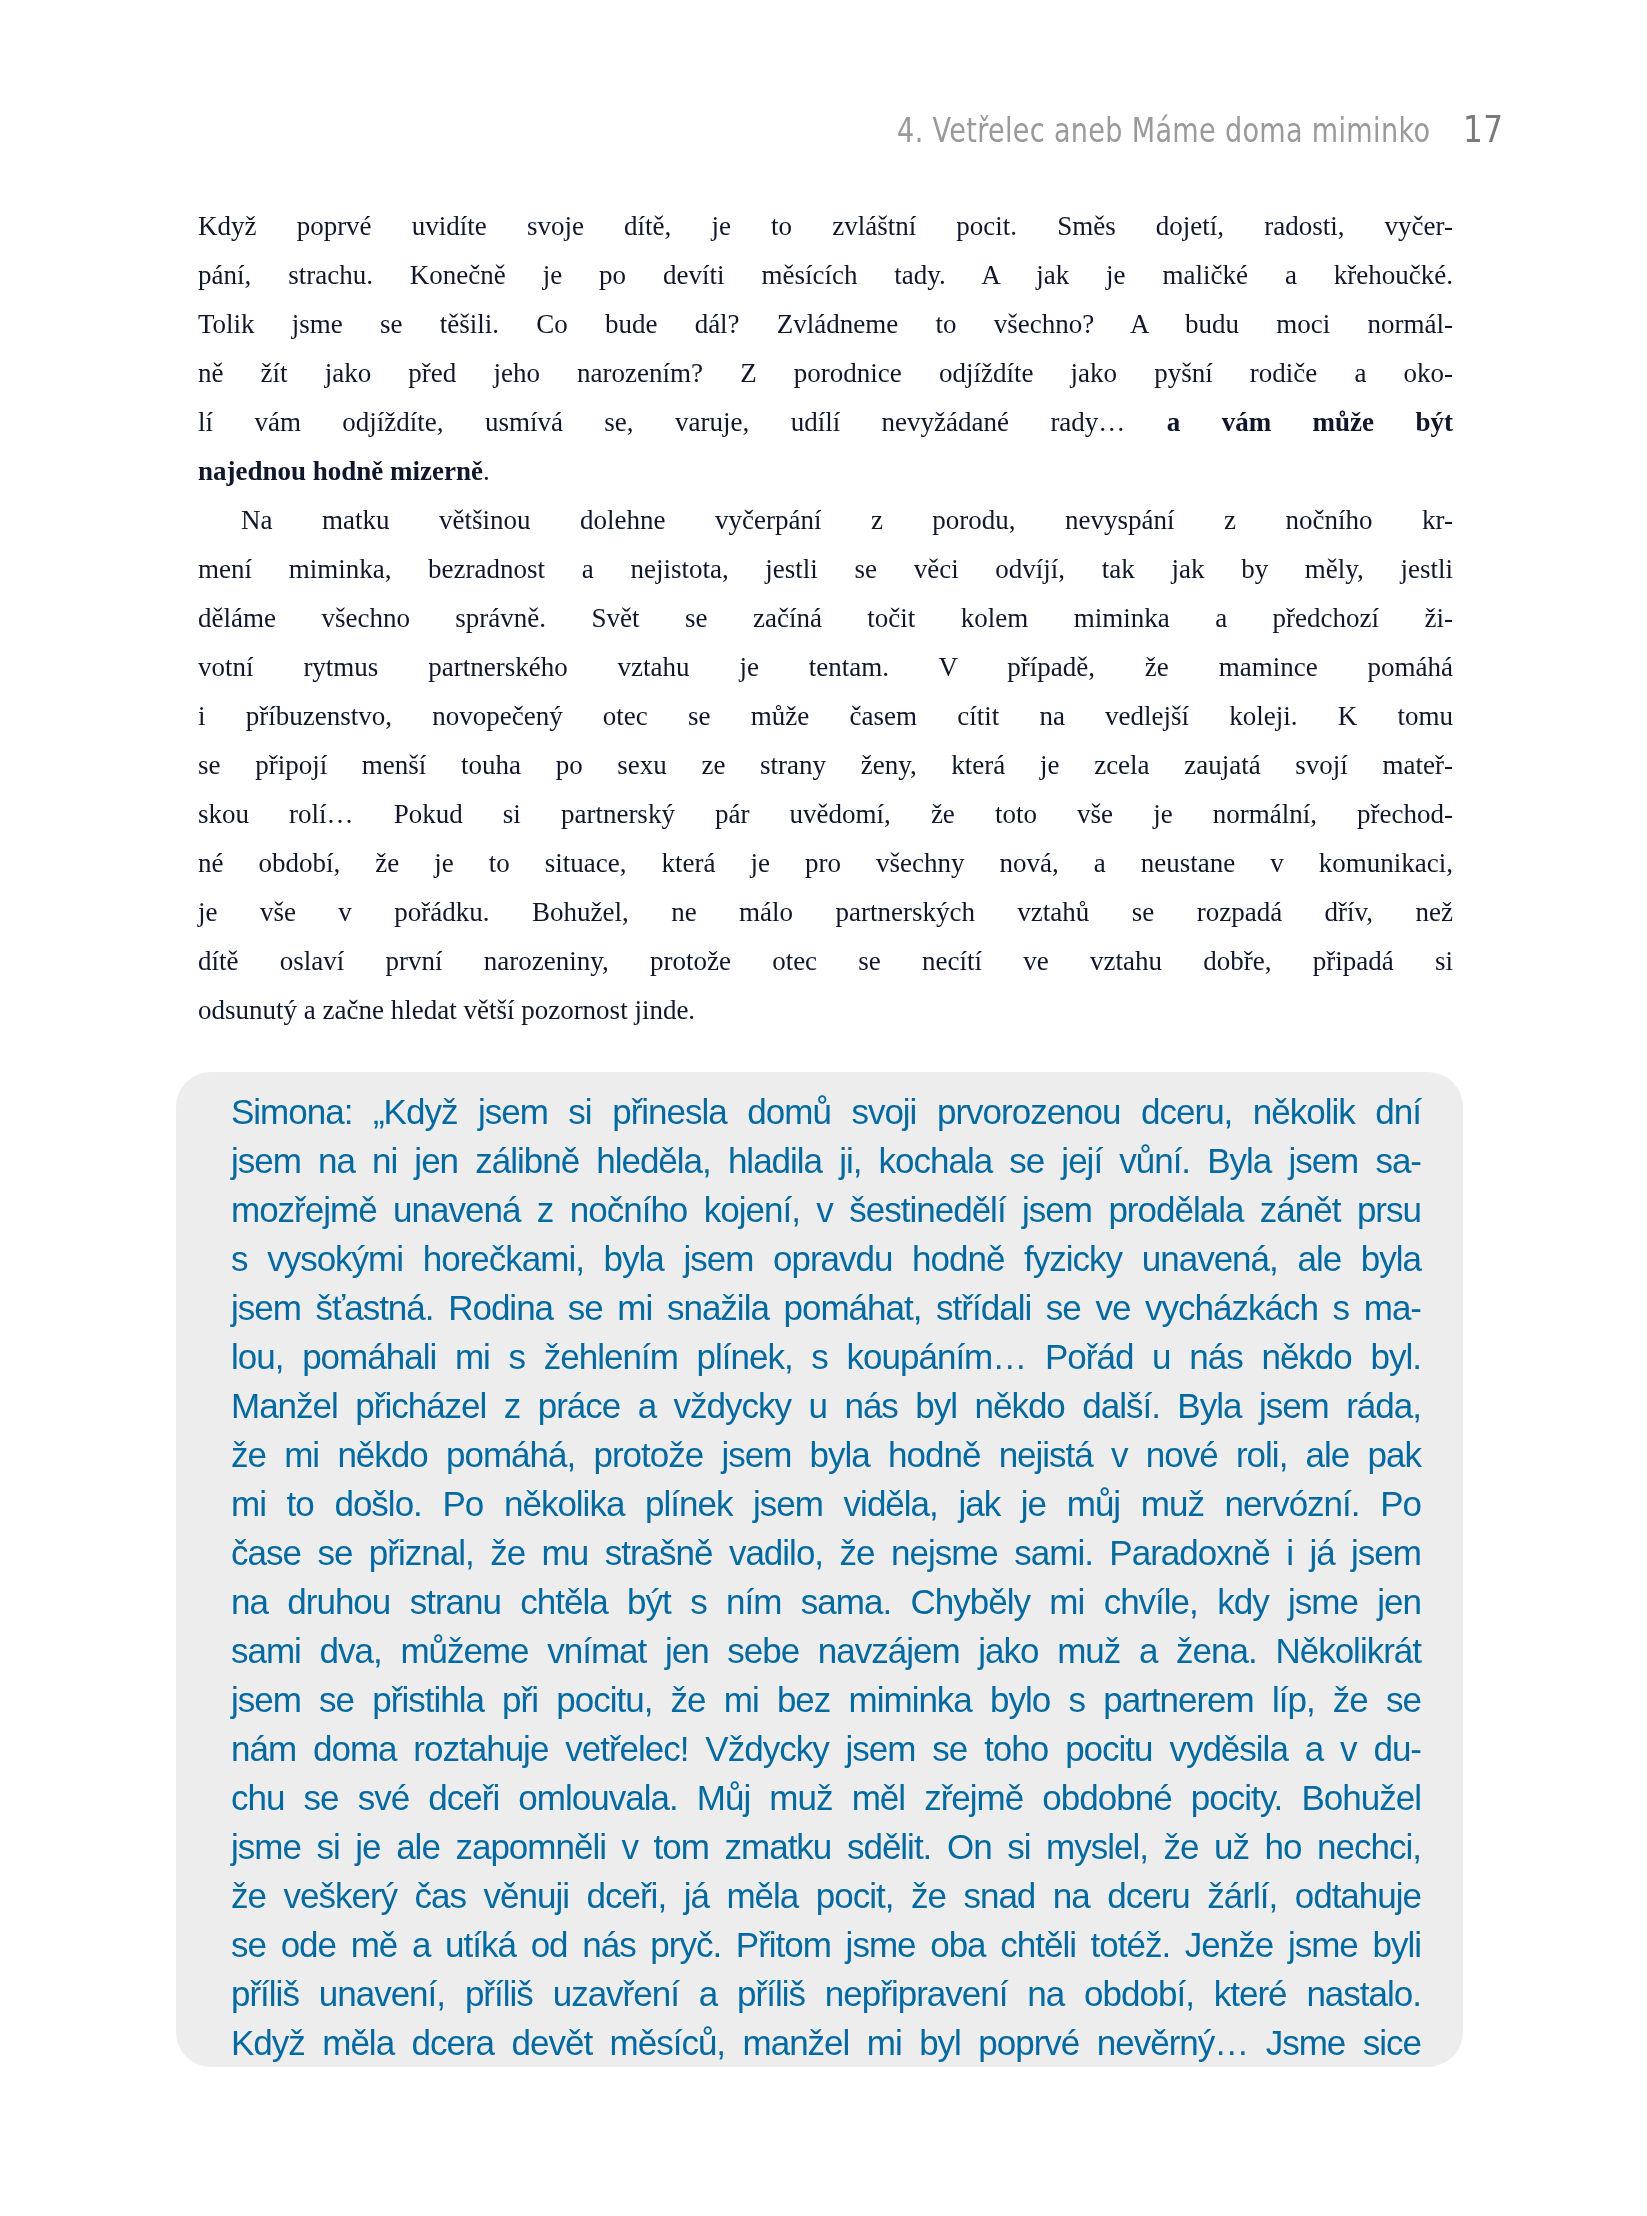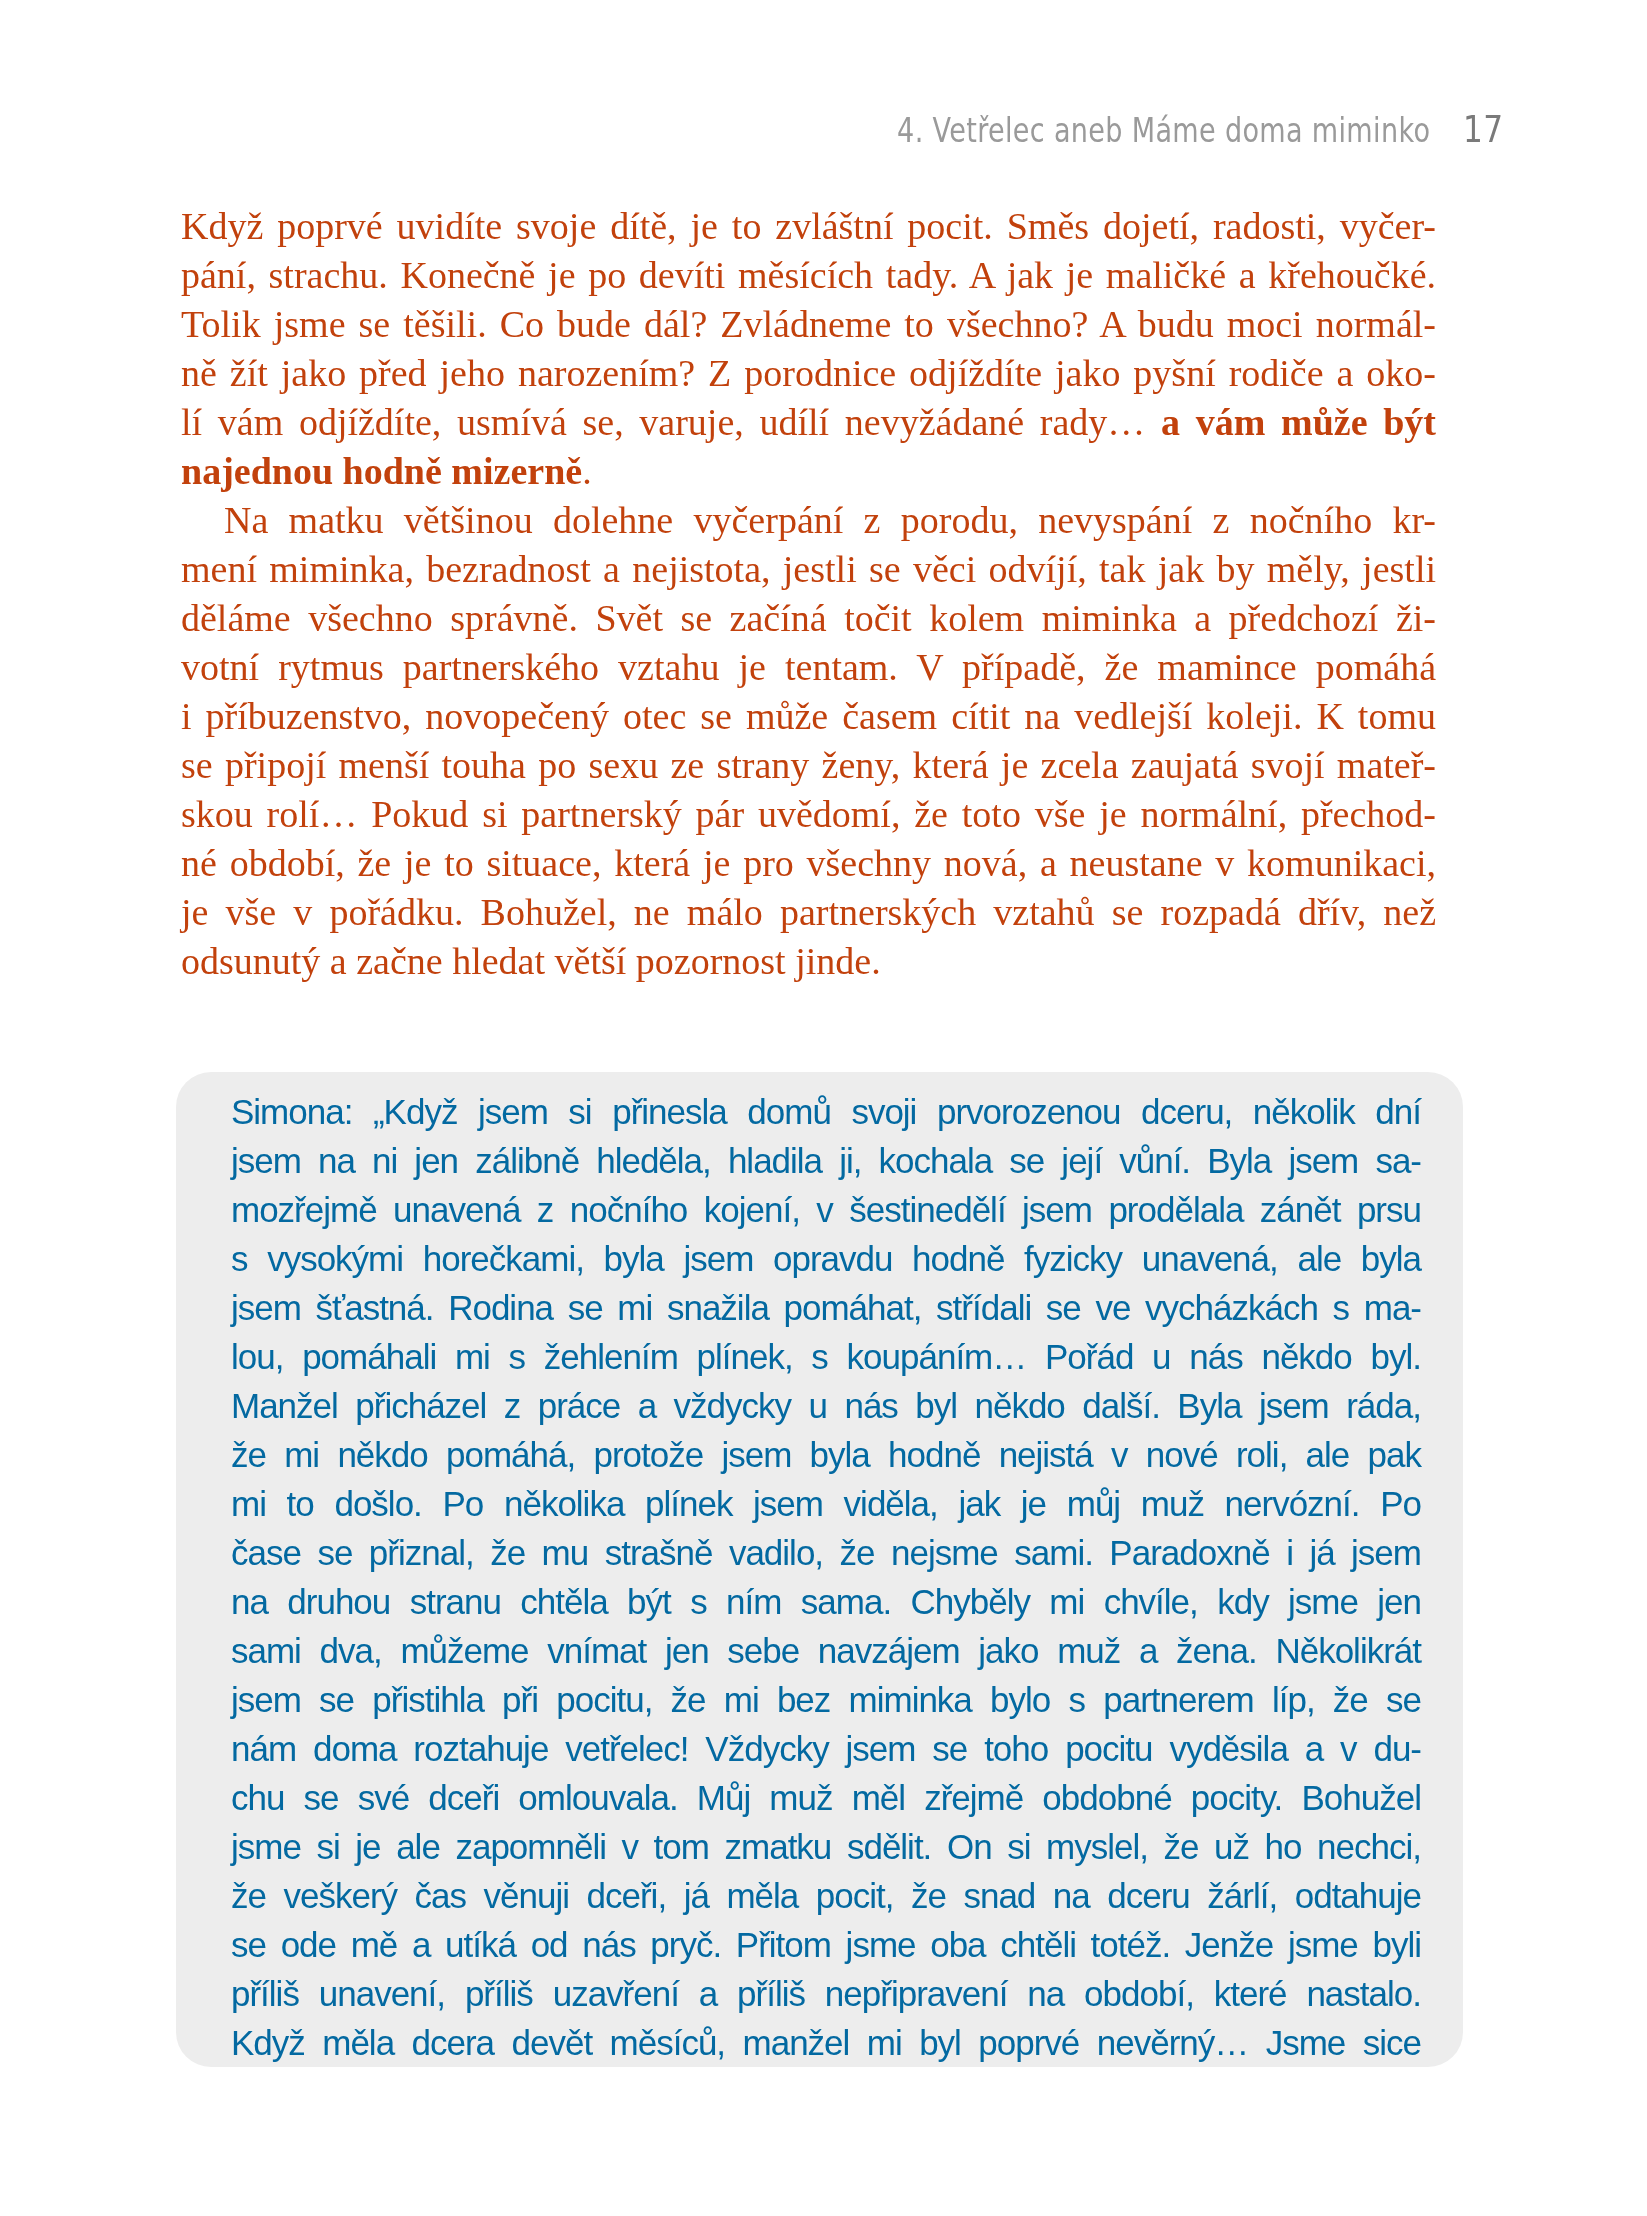--- a/index.html
+++ b/index.html
@@ -6,23 +6,23 @@
   body { width: 1647px; height: 2216px; position: relative; overflow: hidden; }
   .running-head {
     position: absolute; top: 107px; right: 144px;
     font-family: "DejaVu Sans", sans-serif;
     font-size: 33px; color: #9a9a9a; letter-spacing: 0.4px;
     display: flex; align-items: baseline; gap: 40px;
     transform: scaleX(0.82); transform-origin: right center;
   }
   .running-head .page-num { color: #7a7a7a; font-size: 38px; }
   .body-text {
-    position: absolute; left: 181px; top: 202px; width: 1255px;
+    position: absolute; left: 198px; top: 202px; width: 1255px;
     font-family: "Liberation Serif", "DejaVu Serif", serif;
-    font-size: 38px; line-height: 49px; color: #c2410c;
+    font-size: 27px; line-height: 49px; color: #0f172a;
     text-align: justify; hyphens: manual;
   }
   .body-text p { margin: 0; }
   .body-text b { font-weight: bold; }
   .line { display: block; text-align: justify; text-align-last: justify; white-space: nowrap; }
   .line.last { text-align-last: left; }
   .box {
     position: absolute; left: 176px; top: 1072px; width: 1287px; height: 995px;
     background: #ededed; border-radius: 35px;
   }
@@ -54,20 +54,21 @@
   <p>
     <span class="line" style="padding-left:43px">Na matku většinou dolehne vyčerpání z porodu, nevyspání z nočního kr-</span>
     <span class="line">mení miminka, bezradnost a nejistota, jestli se věci odvíjí, tak jak by měly, jestli</span>
     <span class="line">děláme všechno správně. Svět se začíná točit kolem miminka a předchozí ži-</span>
     <span class="line">votní rytmus partnerského vztahu je tentam. V případě, že mamince pomáhá</span>
     <span class="line">i příbuzenstvo, novopečený otec se může časem cítit na vedlejší koleji. K tomu</span>
     <span class="line">se připojí menší touha po sexu ze strany ženy, která je zcela zaujatá svojí mateř-</span>
     <span class="line">skou rolí… Pokud si partnerský pár uvědomí, že toto vše je normální, přechod-</span>
     <span class="line">né období, že je to situace, která je pro všechny nová, a neustane v komunikaci,</span>
     <span class="line">je vše v pořádku. Bohužel, ne málo partnerských vztahů se rozpadá dřív, než</span>
+    <span class="line">dítě oslaví první narozeniny, protože otec se necítí ve vztahu dobře, připadá si</span>
     <span class="line last">odsunutý a začne hledat větší pozornost jinde.</span>
   </p>
 </div>
 
 <div class="box" style="background: rgb(237, 237, 237);"></div>
 <div class="box-text">
   <span class="line">Simona: „Když jsem si přinesla domů svoji prvorozenou dceru, několik dní</span>
   <span class="line">jsem na ni jen zálibně hleděla, hladila ji, kochala se její vůní. Byla jsem sa-</span>
   <span class="line">mozřejmě unavená z nočního kojení, v šestinedělí jsem prodělala zánět prsu</span>
   <span class="line">s vysokými horečkami, byla jsem opravdu hodně fyzicky unavená, ale byla</span>

